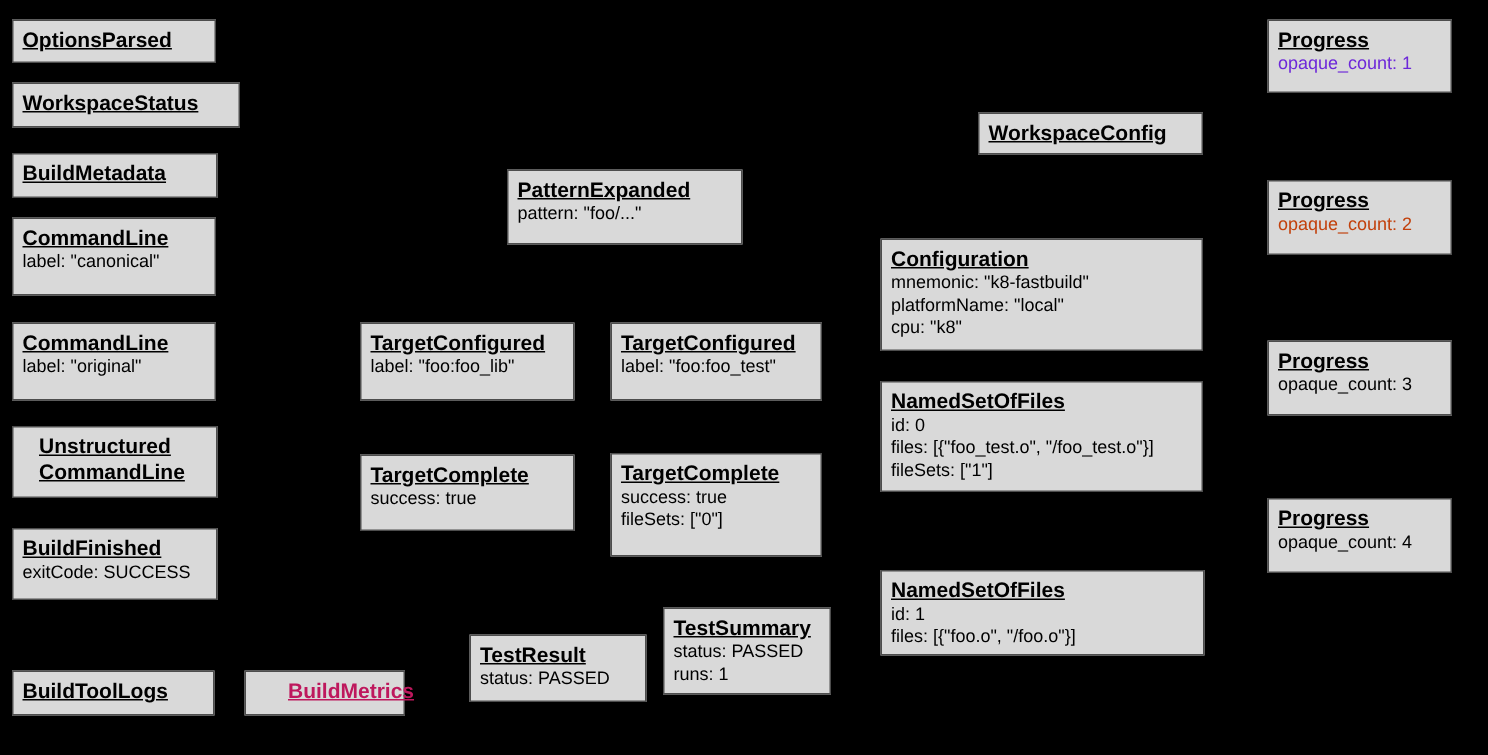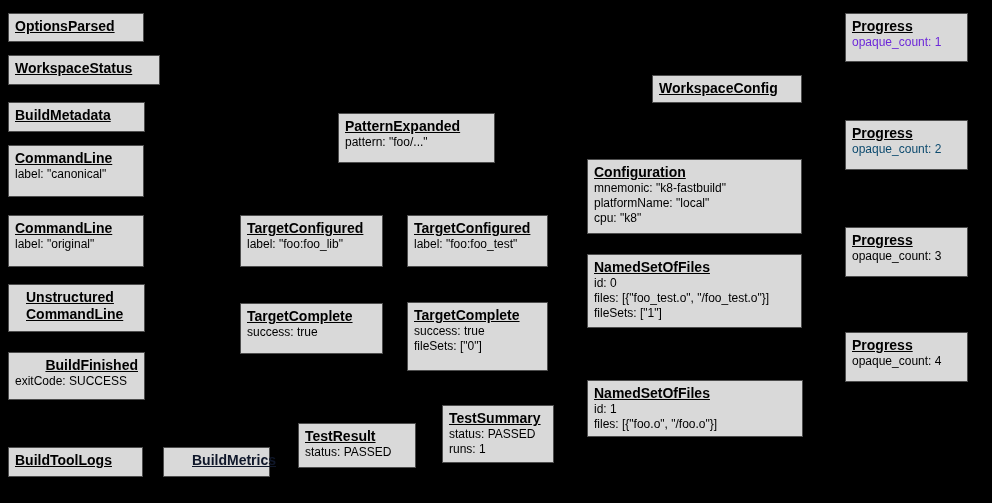--- a/index.html
+++ b/index.html
@@ -57,28 +57,28 @@
     </div>
     <div class="node" style="left: 8px; top: 215px; width: 136px; height: 52px; background: rgb(217, 217, 217); border-color: rgb(77, 77, 77);">
       <div class="node-title" style="color: rgb(0, 0, 0);">CommandLine</div>
       <div class="node-line" style="color: rgb(0, 0, 0);">label: "original"</div>
     </div>
     <div class="node" style="left: 8px; top: 284px; width: 137px; height: 48px; background: rgb(217, 217, 217); border-color: rgb(77, 77, 77);">
       <div class="node-title" style="color: rgb(0, 0, 0); margin-left: 11px;">Unstructured
 CommandLine</div>
     </div>
     <div class="node" style="left: 8px; top: 352px; width: 137px; height: 48px; background: rgb(217, 217, 217); border-color: rgb(77, 77, 77);">
-      <div class="node-title" style="color: rgb(0, 0, 0); text-align: right;">BuildFinished</div>
+      <div class="node-title" style="color: rgb(0, 0, 0);">BuildFinished</div>
       <div class="node-line" style="color: rgb(0, 0, 0);">exitCode: SUCCESS</div>
     </div>
     <div class="node" style="left: 8px; top: 447px; width: 135px; height: 30px; background: rgb(217, 217, 217); border-color: rgb(77, 77, 77);">
       <div class="node-title" style="color: rgb(0, 0, 0);">BuildToolLogs</div>
     </div>
     <div class="node" style="left: 163px; top: 447px; width: 107px; height: 30px; background: rgb(217, 217, 217); border-color: rgb(77, 77, 77);">
-      <div class="node-title" style="color: #0f172a; padding-left: 22px;">BuildMetrics</div>
+      <div class="node-title" style="color: #be185d; padding-left: 22px;">BuildMetrics</div>
     </div>
     <div class="node" style="left: 300px; top: 113px; width: 157px; height: 50px; background: rgb(217, 217, 217); border-color: rgb(77, 77, 77); margin-left: 38px;">
       <div class="node-title" style="color: rgb(0, 0, 0);">PatternExpanded</div>
       <div class="node-line" style="color: rgb(0, 0, 0);">pattern: "foo/..."</div>
     </div>
     <div class="node" style="left: 240px; top: 215px; width: 143px; height: 52px; background: rgb(217, 217, 217); border-color: rgb(77, 77, 77);">
       <div class="node-title" style="color: rgb(0, 0, 0);">TargetConfigured</div>
       <div class="node-line" style="color: rgb(0, 0, 0);">label: "foo:foo_lib"</div>
     </div>
     <div class="node" style="left: 407px; top: 215px; width: 141px; height: 52px; background: rgb(217, 217, 217); border-color: rgb(77, 77, 77);">
@@ -87,21 +87,21 @@
     </div>
     <div class="node" style="left: 240px; top: 303px; width: 143px; height: 51px; background: rgb(217, 217, 217); border-color: rgb(77, 77, 77);">
       <div class="node-title" style="color: rgb(0, 0, 0);">TargetComplete</div>
       <div class="node-line" style="color: rgb(0, 0, 0);">success: true</div>
     </div>
     <div class="node" style="left: 407px; top: 302px; width: 141px; height: 69px; background: rgb(217, 217, 217); border-color: rgb(77, 77, 77);">
       <div class="node-title" style="color: rgb(0, 0, 0);">TargetComplete</div>
       <div class="node-line" style="color: rgb(0, 0, 0);">success: true</div>
       <div class="node-line" style="color: rgb(0, 0, 0);">fileSets: ["0"]</div>
     </div>
-    <div class="node" style="left: 298px; top: 423px; width: 118px; height: 45px; background: rgb(217, 217, 217); border-color: rgb(77, 77, 77);">
+    <div class="node" style="left: 313px; top: 423px; width: 118px; height: 45px; background: rgb(217, 217, 217); border-color: rgb(77, 77, 77);">
       <div class="node-title" style="color: rgb(0, 0, 0);">TestResult</div>
       <div class="node-line" style="color: rgb(0, 0, 0);">status: PASSED</div>
     </div>
     <div class="node" style="left: 442px; top: 405px; width: 112px; height: 58px; background: rgb(217, 217, 217); border-color: rgb(77, 77, 77);">
       <div class="node-title" style="color: rgb(0, 0, 0);">TestSummary</div>
       <div class="node-line" style="color: rgb(0, 0, 0);">status: PASSED</div>
       <div class="node-line" style="color: rgb(0, 0, 0);">runs: 1</div>
     </div>
     <div class="node" style="left: 652px; top: 75px; width: 150px; height: 28px; background: rgb(217, 217, 217); border-color: rgb(77, 77, 77);">
       <div class="node-title" style="color: rgb(0, 0, 0);">WorkspaceConfig</div>
@@ -122,21 +122,21 @@
       <div class="node-title" style="color: rgb(0, 0, 0);">NamedSetOfFiles</div>
       <div class="node-line" style="color: rgb(0, 0, 0);">id: 1</div>
       <div class="node-line" style="color: rgb(0, 0, 0);">files: [{"foo.o", "/foo.o"}]</div>
     </div>
     <div class="node" style="left: 845px; top: 13px; width: 123px; height: 49px; background: rgb(217, 217, 217); border-color: rgb(77, 77, 77);">
       <div class="node-title" style="color: rgb(0, 0, 0);">Progress</div>
       <div class="node-line" style="color: #6d28d9;">opaque_count: 1</div>
     </div>
     <div class="node" style="left: 845px; top: 120px; width: 123px; height: 50px; background: rgb(217, 217, 217); border-color: rgb(77, 77, 77);">
       <div class="node-title" style="color: rgb(0, 0, 0);">Progress</div>
-      <div class="node-line" style="color: #0c4a6e;">opaque_count: 2</div>
+      <div class="node-line" style="color: #c2410c;">opaque_count: 2</div>
     </div>
     <div class="node" style="left: 845px; top: 227px; width: 123px; height: 50px; background: rgb(217, 217, 217); border-color: rgb(77, 77, 77);">
       <div class="node-title" style="color: rgb(0, 0, 0);">Progress</div>
       <div class="node-line" style="color: rgb(0, 0, 0);">opaque_count: 3</div>
     </div>
     <div class="node" style="left: 845px; top: 332px; width: 123px; height: 50px; background: rgb(217, 217, 217); border-color: rgb(77, 77, 77);">
       <div class="node-title" style="color: rgb(0, 0, 0);">Progress</div>
       <div class="node-line" style="color: rgb(0, 0, 0);">opaque_count: 4</div>
     </div>
   </div>

